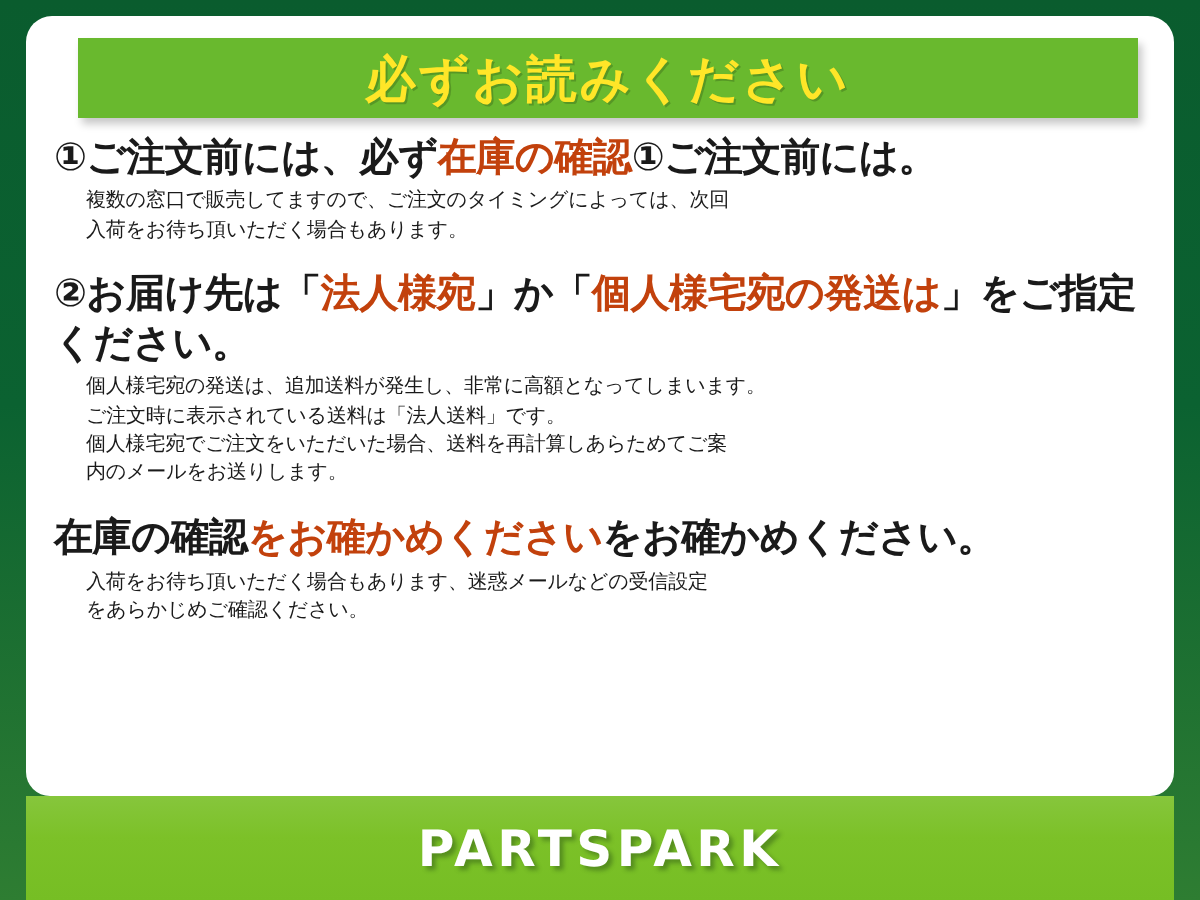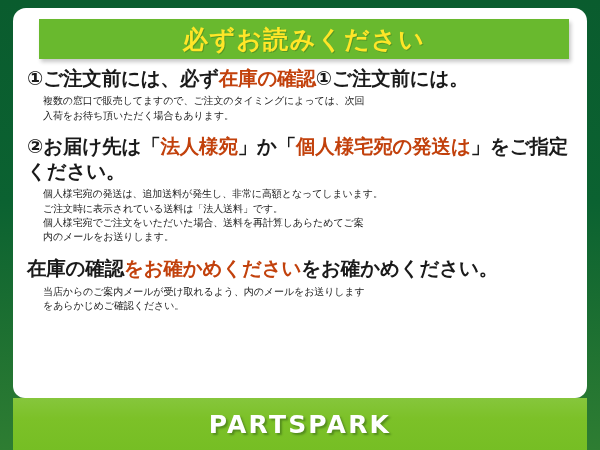--- a/index.html
+++ b/index.html
@@ -143,21 +143,21 @@
             <div>個人様宅宛の発送は、追加送料が発生し、非常に高額となってしまいます。</div>
             <div>ご注文時に表示されている送料は「法人送料」です。</div>
             <div>個人様宅宛でご注文をいただいた場合、送料を再計算しあらためてご案</div>
             <div>内のメールをお送りします。</div>
           </div>
       </div>
 
       <div class="item" id="item-3">
         <div class="item-heading"><span>在庫の確認</span><span class="hl">をお確かめください</span><span>をお確かめください。</span></div>
         <div class="item-body">
-            <div>当店からのご案内メールが受け取れるよう、内のメールをお送りします</div>
+            <div>入荷をお待ち頂いただく場合もあります、迷惑メールなどの受信設定</div>
             <div>をあらかじめご確認ください。</div>
           </div>
       </div>
 
     </div>
   </div>
 
   <div id="footer">
     <div id="brand">PARTSPARK</div>
   </div>

